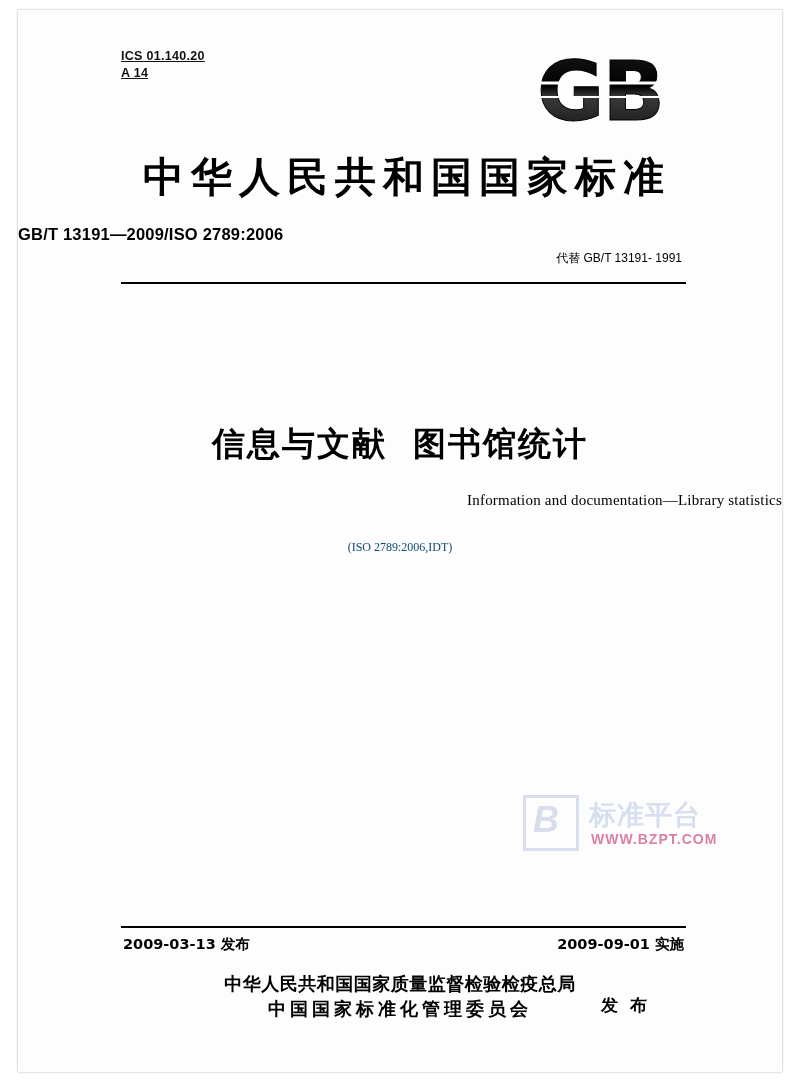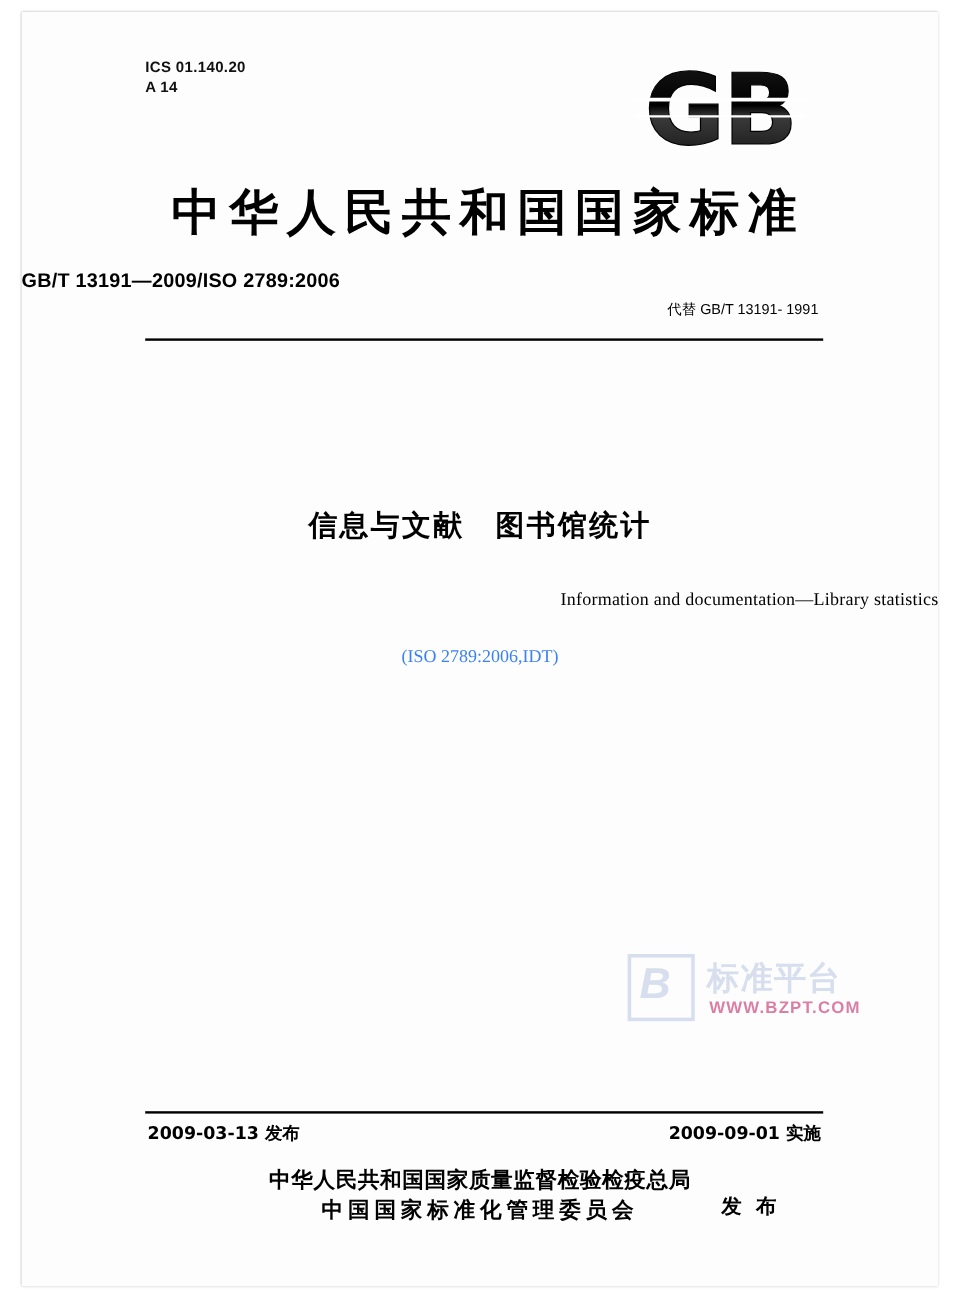--- a/index.html
+++ b/index.html
@@ -33,21 +33,21 @@
     position: absolute;
     left: 103px;
     top: 38px;
     font-family: "Liberation Sans", sans-serif;
     font-weight: bold;
     font-size: 12.5px;
     line-height: 1.35;
     color: #111;
     letter-spacing: 0.3px;
   }
-  .ics div { white-space: pre; }
+  .ics div { white-space: pre; text-decoration: underline; }
 
   
   .gb-logo {
     position: absolute;
     right: 90px;
     top: 40px;
     width: 180px;
     height: 80px;
   }
   .gb-logo svg { display: block; }
@@ -98,21 +98,21 @@
 
   
   .subject-cn {
     position: absolute;
     left: 0;
     right: 0;
     top: 412px;
     text-align: center;
     font-family: "DejaVu Sans", sans-serif;
     font-weight: bold;
-    font-size: 24px;
+    font-size: 33px;
     letter-spacing: 2px;
     color: #000;
   }
   .subject-cn .gap { display: inline-block; width: 26px; }
   .subject-en {
     position: absolute;
     left: 0;
     right: 0;
     top: 482px;
     text-align: right;
@@ -122,22 +122,22 @@
     color: #000;
     letter-spacing: 0.2px;
   }
   .subject-iso {
     position: absolute;
     left: 0;
     right: 0;
     top: 530px;
     text-align: center;
     font-family: "Liberation Serif", serif;
-    font-size: 15px;
-    color: #3b82f6;
+    font-size: 12px;
+    color: #0c4a6e;
   }
 
   
   .watermark {
     position: absolute;
     left: 505px;
     top: 785px;
     width: 230px;
     height: 70px;
     opacity: 0.55;

